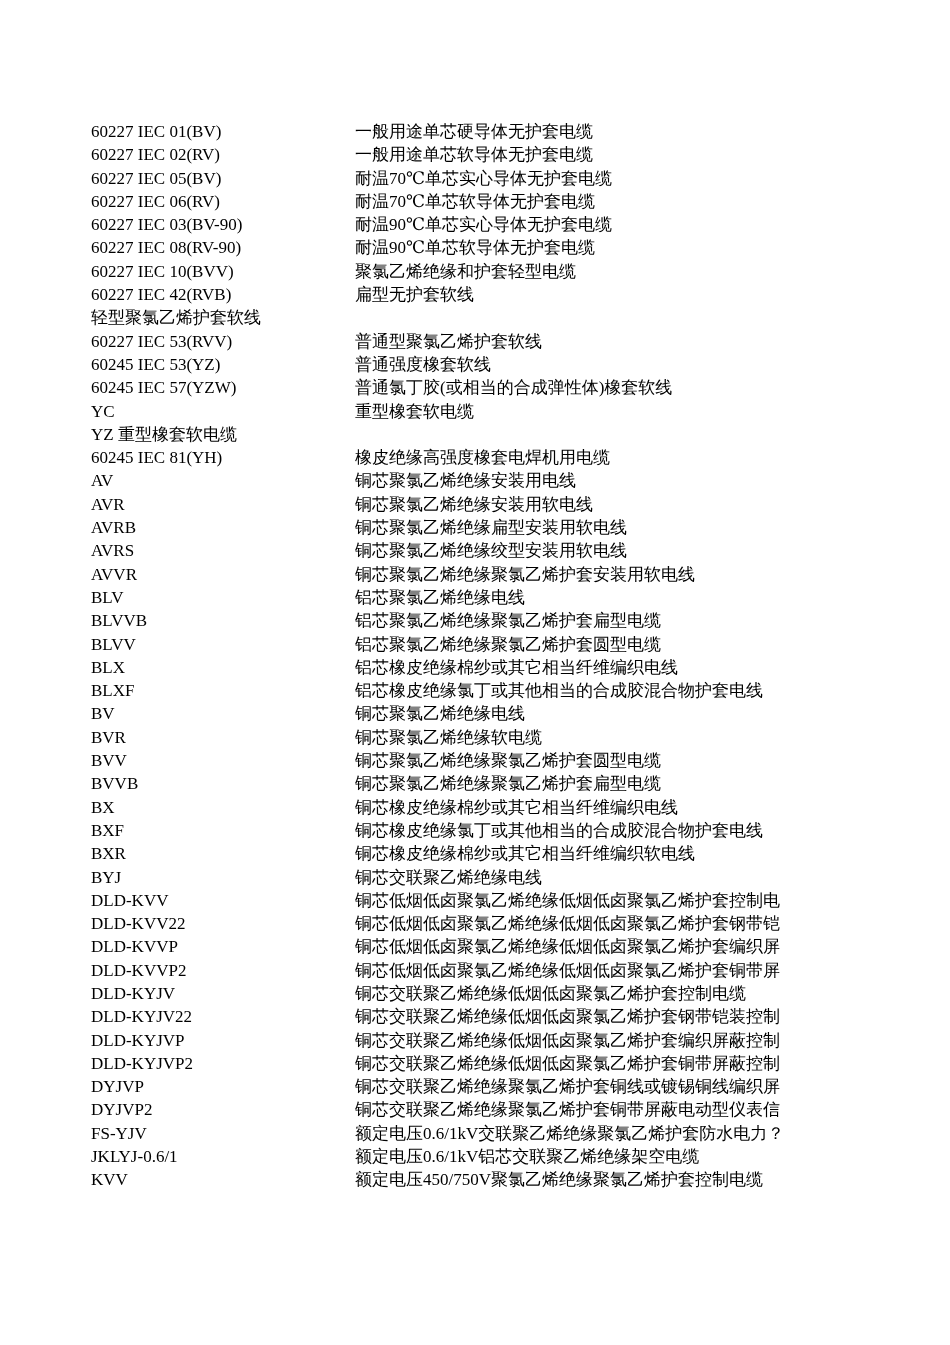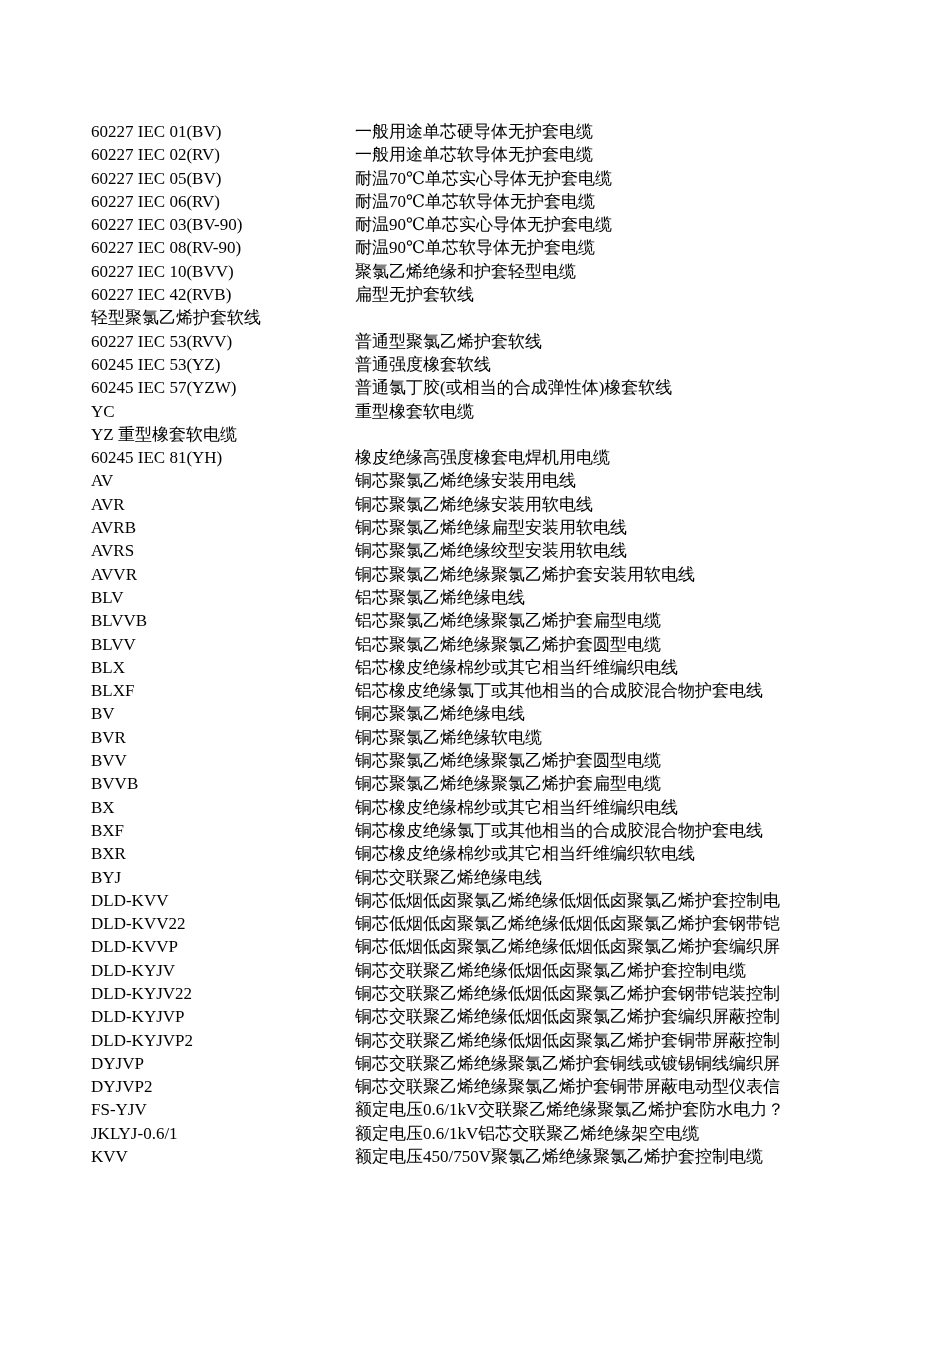--- a/index.html
+++ b/index.html
@@ -221,20 +221,24 @@
   <div class="row">
     <span class="code">DLD-KVV22</span>
     <span class="desc">铜芯低烟低卤聚氯乙烯绝缘低烟低卤聚氯乙烯护套钢带铠</span>
   </div>
 
   <div class="row">
     <span class="code">DLD-KVVP</span>
     <span class="desc">铜芯低烟低卤聚氯乙烯绝缘低烟低卤聚氯乙烯护套编织屏</span>
   </div>
 
+  <div class="row">
+    <span class="code">DLD-KVVP2</span>
+    <span class="desc">铜芯低烟低卤聚氯乙烯绝缘低烟低卤聚氯乙烯护套铜带屏</span>
+  </div>
 
   <div class="row">
     <span class="code">DLD-KYJV</span>
     <span class="desc">铜芯交联聚乙烯绝缘低烟低卤聚氯乙烯护套控制电缆</span>
   </div>
 
   <div class="row">
     <span class="code">DLD-KYJV22</span>
     <span class="desc">铜芯交联聚乙烯绝缘低烟低卤聚氯乙烯护套钢带铠装控制</span>
   </div>

